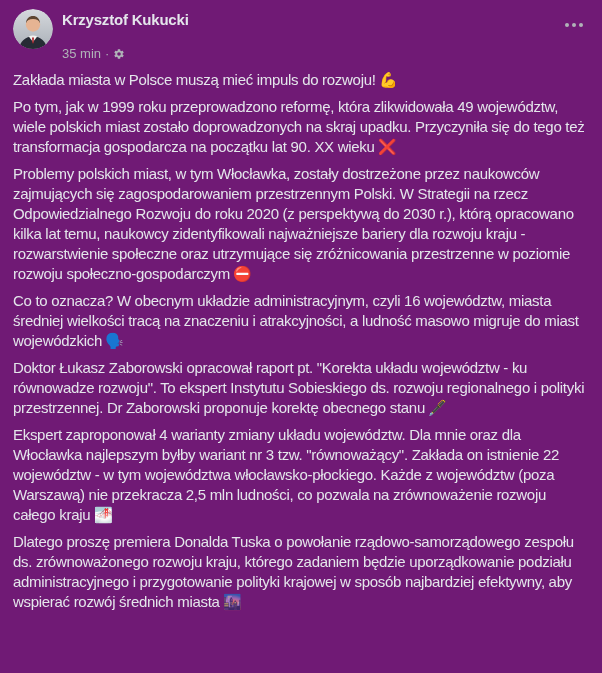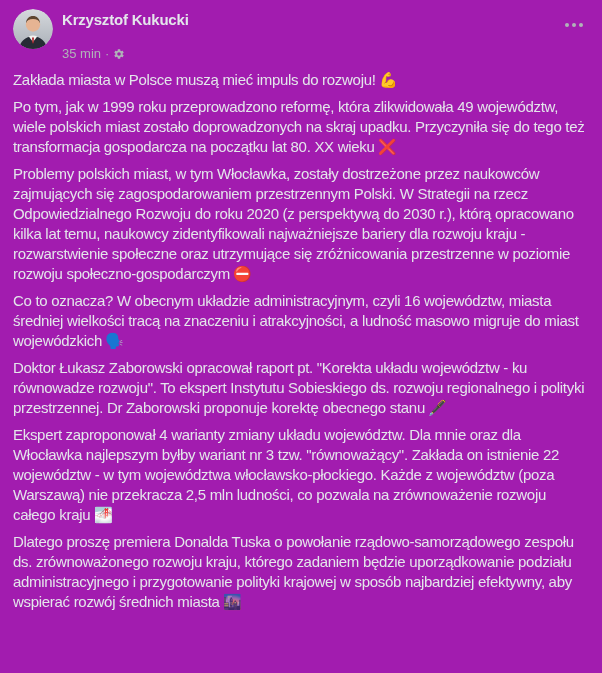--- a/index.html
+++ b/index.html
@@ -4,21 +4,21 @@
 <style>
   * { margin: 0; padding: 0; box-sizing: border-box; }
   html, body { background: #18191a; }
   body {
     width: 602px; height: 673px;
     font-family: "Liberation Sans", "DejaVu Sans", sans-serif;
     overflow: hidden;
   }
   .post {
     width: 602px; height: 673px;
-    background: #a21caf;
+    background: #701a75;
     color: #e4e6eb;
     padding: 9px 13px 0 13px;
     overflow: hidden;
   }
   .post-header {
     display: flex; align-items: flex-start; margin-bottom: 8px;
   }
   .avatar {
     width: 40px; height: 40px; border-radius: 50%;
     overflow: hidden; flex: 0 0 40px; cursor: pointer;
@@ -94,21 +94,21 @@
       <span class="dot"></span>
       <span class="dot"></span>
     </div>
   </div>
 
   <div class="post-body">
 
       <p class="post-paragraph">Zakłada miasta w Polsce muszą mieć impuls do rozwoju! 💪</p>
 
 
-      <p class="post-paragraph">Po tym, jak w 1999 roku przeprowadzono reformę, która zlikwidowała 49 województw, wiele polskich miast zostało doprowadzonych na skraj upadku. Przyczyniła się do tego też transformacja gospodarcza na początku lat 80. XX wieku ❌</p>
+      <p class="post-paragraph">Po tym, jak w 1999 roku przeprowadzono reformę, która zlikwidowała 49 województw, wiele polskich miast zostało doprowadzonych na skraj upadku. Przyczyniła się do tego też transformacja gospodarcza na początku lat 90. XX wieku ❌</p>
 
 
       <p class="post-paragraph">Problemy polskich miast, w tym Włocławka, zostały dostrzeżone przez naukowców zajmujących się zagospodarowaniem przestrzennym Polski. W Strategii na rzecz Odpowiedzialnego Rozwoju do roku 2020 (z perspektywą do 2030 r.), którą opracowano kilka lat temu, naukowcy zidentyfikowali najważniejsze bariery dla rozwoju kraju - rozwarstwienie społeczne oraz utrzymujące się zróżnicowania przestrzenne w poziomie rozwoju społeczno-gospodarczym ⛔</p>
 
       <p class="post-paragraph">Co to oznacza? W obecnym układzie administracyjnym, czyli 16 województw, miasta średniej wielkości tracą na znaczeniu i atrakcyjności, a ludność masowo migruje do miast wojewódzkich 🗣️</p>
 
       <p class="post-paragraph">Doktor Łukasz Zaborowski opracował raport pt. "Korekta układu województw - ku równowadze rozwoju". To ekspert Instytutu Sobieskiego ds. rozwoju regionalnego i polityki przestrzennej. Dr Zaborowski proponuje korektę obecnego stanu 🖋️</p>
 
       <p class="post-paragraph">Ekspert zaproponował 4 warianty zmiany układu województw. Dla mnie oraz dla Włocławka najlepszym byłby wariant nr 3 tzw. "równoważący". Zakłada on istnienie 22 województw - w tym województwa włocławsko-płockiego. Każde z województw (poza Warszawą) nie przekracza 2,5 mln ludności, co pozwala na zrównoważenie rozwoju całego kraju 🌁</p>
 

